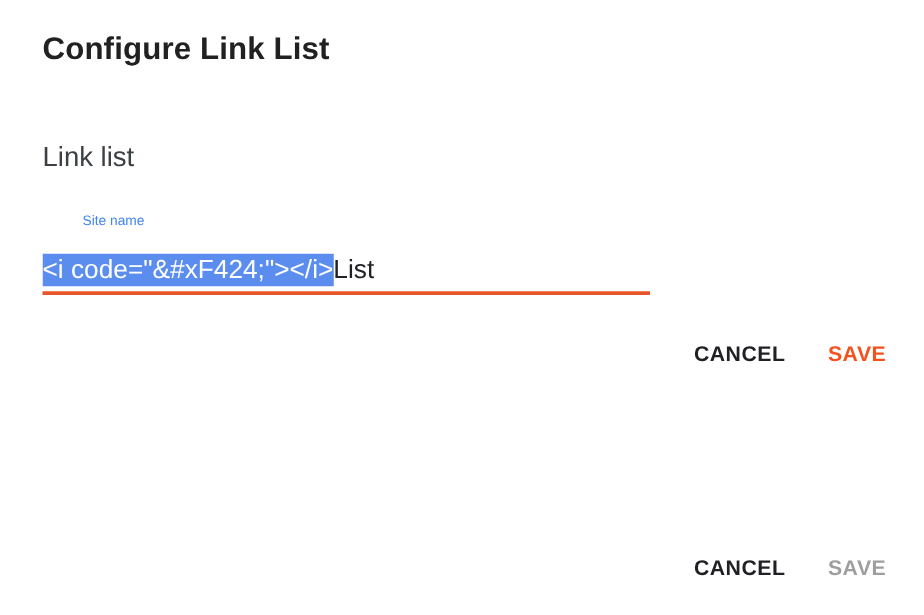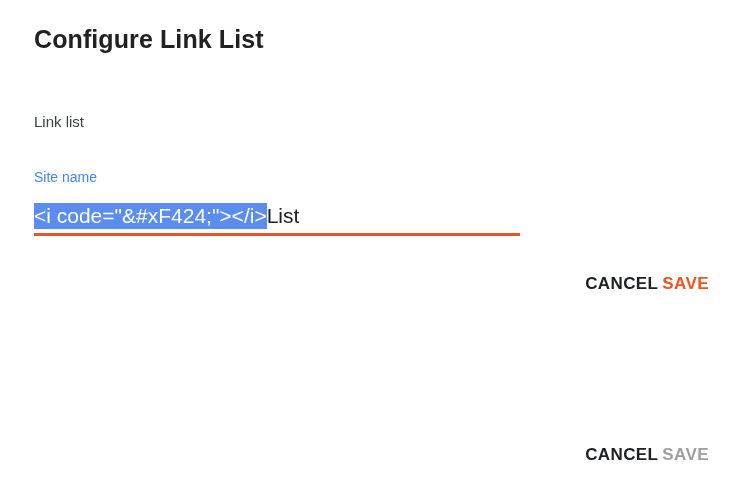--- a/index.html
+++ b/index.html
@@ -32,38 +32,39 @@
     color: #212121;
     letter-spacing: 0.1px;
     white-space: nowrap;
   }
 
   
   .section-label {
     position: absolute;
     left: 34px;
     top: 113px;
-    font-size: 15px;
+    font-size: 22px;
     color: #3c4043;
     white-space: nowrap;
   }
 
   
   .field {
     position: absolute;
     left: 34px;
     width: 486px;
   }
   .field-site-name { top: 168px; }
   .field-site-url  { top: 310px; }
 
   .field-label {
-    font-size: 14px;
+    font-size: 11px;
     line-height: 18px;
     white-space: nowrap;
+    margin-left: 32px;
   }
   .field-label.focused { color: #4285f4; }
   .field-label.muted   { color: #9e9e9e; }
 
   .field-input-wrap {
     position: relative;
     margin-top: 15px;
     height: 32px;
   }
 
@@ -93,20 +94,21 @@
   }
   .field-underline.thick { height: 3px; bottom: -3px; }
   .field-underline.thin  { height: 1px; }
 
   
   .actions {
     position: absolute;
     right: 28px;
     display: flex;
     align-items: center;
+    gap: 30px;
   }
   .actions-primary   { top: 270px; }
   .actions-secondary { top: 441px; }
 
   .btn {
     background: none;
     border: none;
     padding: 4px 2px;
     margin: 0;
     font-family: "Liberation Sans", sans-serif;

